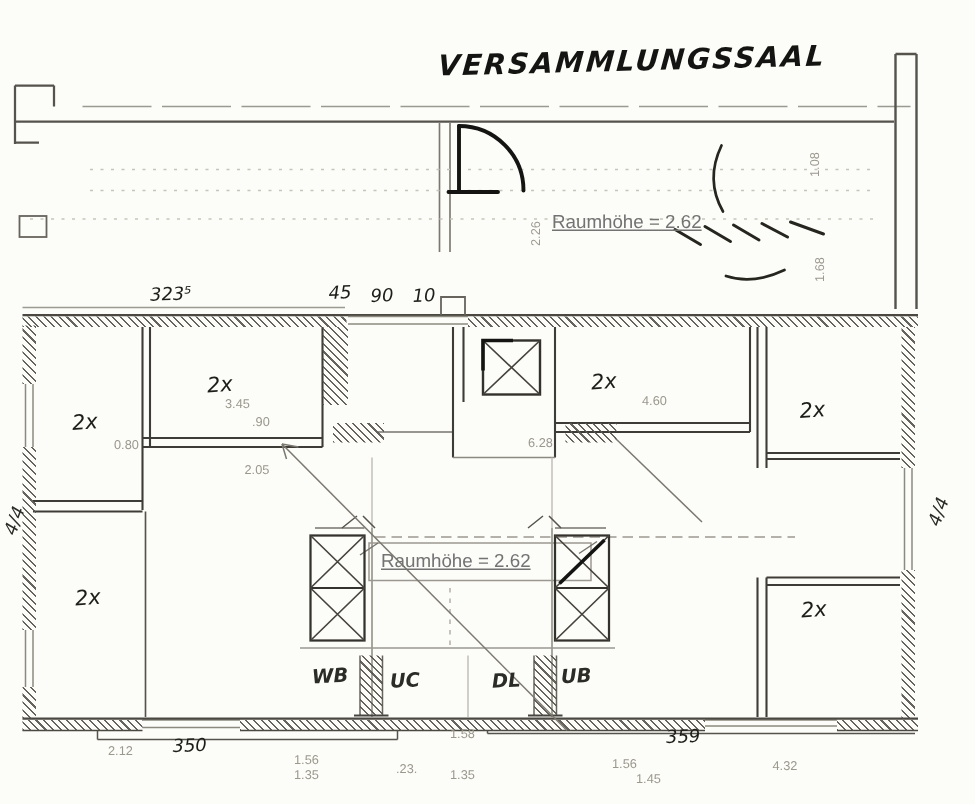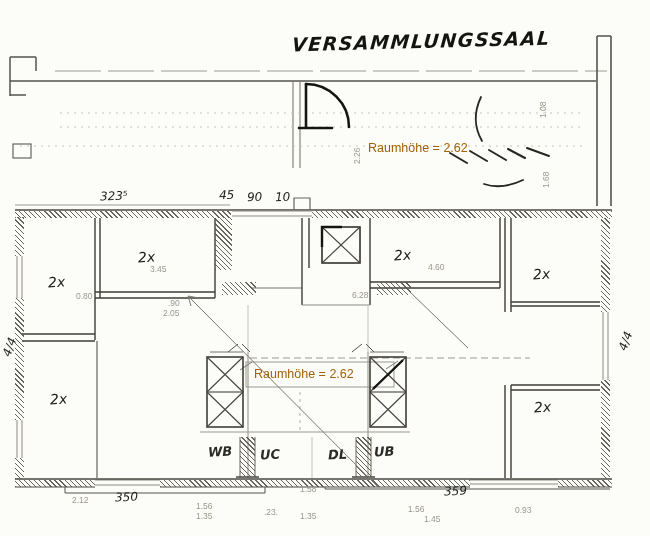--- a/index.html
+++ b/index.html
@@ -16,21 +16,21 @@
     background:repeating-linear-gradient(45deg,#56534c 0,#56534c 1px,rgba(0,0,0,0) 1px,rgba(0,0,0,0) 3.6px);
     opacity:.9;
   }
   
   .hw{font-family:"DejaVu Sans",sans-serif;font-style:italic;color:#1d1d1a;white-space:nowrap;}
   .title{font-size:19px;font-weight:700;letter-spacing:1.5px;transform:rotate(-1.5deg) skewX(-6deg);color:#141412;}
   .roomlbl{font-size:14px;transform:rotate(-4deg);}
   .hwdim{font-size:12px;transform:rotate(-2deg);}
   .corrlbl{font-size:13px;font-weight:700;transform:rotate(-3deg);color:#2b2b27;}
   
-  .printed{color:#a16207;font-size:12.5px;white-space:nowrap;}
+  .printed{color:#737373;font-size:12.5px;white-space:nowrap;text-decoration:underline;}
   .faint{color:#9b988c;font-size:8.5px;white-space:nowrap;}
   .vrot{transform:rotate(-90deg);transform-origin:left top;}
   .edge44{font-size:12px;transform:rotate(-70deg);color:#2b2b27;}
 </style>
 </head>
 <body>
 
 <div id="plan">
 
   <svg class="lines" width="650" height="536" viewBox="0 0 650 536">
@@ -177,21 +177,21 @@
   <div class="abs hw roomlbl" style="left:48px;top:274px">2x</div>
   <div class="abs hw roomlbl" style="left:138px;top:249px">2x</div>
   <div class="abs hw roomlbl" style="left:50px;top:391px">2x</div>
   <div class="abs hw roomlbl" style="left:394px;top:247px">2x</div>
   <div class="abs hw roomlbl" style="left:533px;top:266px">2x</div>
   <div class="abs hw roomlbl" style="left:534px;top:399px">2x</div>
 
   <div class="abs faint" style="left:150px;top:264px">3.45</div>
   <div class="abs faint" style="left:428px;top:262px">4.60</div>
   <div class="abs faint" style="left:76px;top:291px">0.80</div>
-  <div class="abs faint" style="left:168px;top:298px">.90</div>
+  <div class="abs faint" style="left:168px;top:276px">.90</div>
   <div class="abs faint" style="left:163px;top:308px">2.05</div>
   <div class="abs faint" style="left:352px;top:290px">6.28</div>
 
   <div class="abs printed" style="left:254px;top:367px">Raumhöhe = 2.62</div>
 
   <div class="abs hw corrlbl" style="left:208px;top:444px">WB</div>
   <div class="abs hw corrlbl" style="left:260px;top:447px">UC</div>
   <div class="abs hw corrlbl" style="left:328px;top:447px">DL</div>
   <div class="abs hw corrlbl" style="left:374px;top:444px">UB</div>
 
@@ -199,18 +199,18 @@
   <div class="abs hw hwdim" style="left:444px;top:484px">359</div>
 
   <div class="abs faint" style="left:72px;top:495px">2.12</div>
   <div class="abs faint" style="left:196px;top:501px">1.56</div>
   <div class="abs faint" style="left:196px;top:511px">1.35</div>
   <div class="abs faint" style="left:264px;top:507px">.23.</div>
   <div class="abs faint" style="left:300px;top:484px">1.58</div>
   <div class="abs faint" style="left:300px;top:511px">1.35</div>
   <div class="abs faint" style="left:408px;top:504px">1.56</div>
   <div class="abs faint" style="left:424px;top:514px">1.45</div>
-  <div class="abs faint" style="left:515px;top:505px">0.93</div>
+  <div class="abs faint" style="left:515px;top:505px">4.32</div>
 
   <div class="abs hw edge44" style="left:0px;top:340px">4/4</div>
   <div class="abs hw edge44" style="left:616px;top:334px">4/4</div>
 
 </div>
 
 </body></html>

